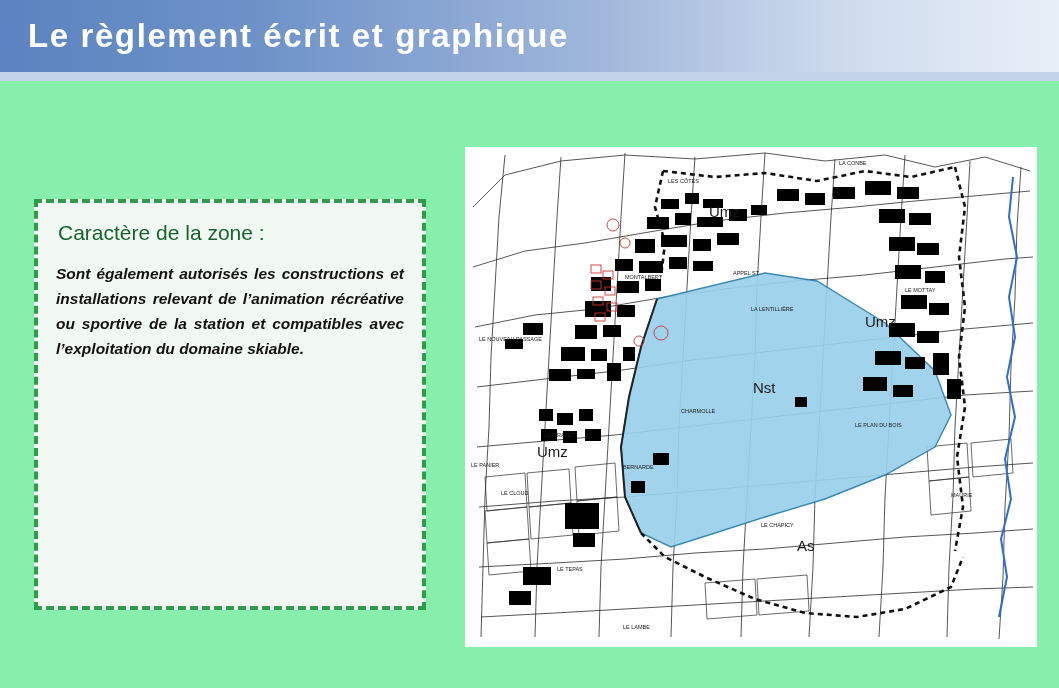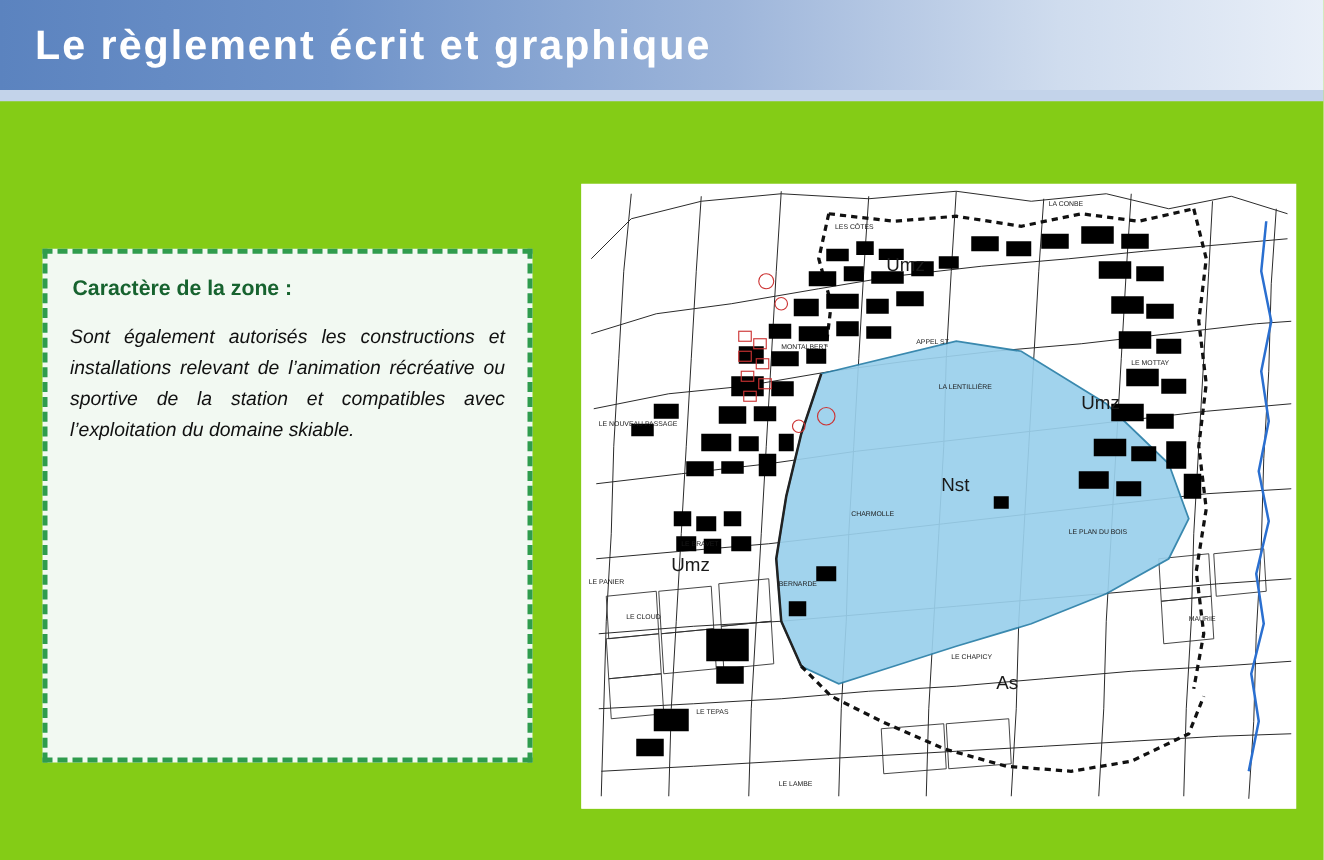--- a/index.html
+++ b/index.html
@@ -7,21 +7,21 @@
     margin: 0; padding: 0;
     width: 1059px; height: 688px;
     background: #ffffff;
     font-family: "Liberation Sans", sans-serif;
     overflow: hidden;
   }
   .page {
     position: relative;
     width: 1059px;
     height: 688px;
-    background: #84cc16;
+    background: #86efac;
   }
 
   
   .header {
     position: absolute;
     left: 0; top: 0;
     width: 1059px;
     height: 72px;
     background: linear-gradient(to right, #5b83bf 0%, #6f93c9 25%, #9db5da 55%, #cfdcee 80%, #e9eff8 100%);
     display: flex;
@@ -60,34 +60,34 @@
     left: 34px;
     top: 199px;
     width: 392px;
     height: 411px;
     background: #f2f9f2;
     border: 4px dashed #2f9c4d;
     padding: 16px 18px 10px 18px;
   }
   .info-heading {
     color: #17632f;
-    font-weight: bold;
-    font-size: 17px;
+    font-weight: normal;
+    font-size: 21px;
     margin: 2px 0 16px 2px;
   }
   .info-para {
     color: #111111;
     font-size: 15.5px;
     line-height: 1.62;
     text-align: justify;
     margin: 0 0 14px 0;
   }
   .info-para b { font-weight: bold; }
   .info-para.italic { font-style: italic; }
-  .info-para.tight { margin-bottom: 14px; }
+  .info-para.tight { margin-bottom: 14px; font-weight: bold; }
 
   
   .map-wrap {
     position: absolute;
     left: 465px;
     top: 147px;
     width: 572px;
     height: 500px;
     background: #ffffff;
     overflow: hidden;

